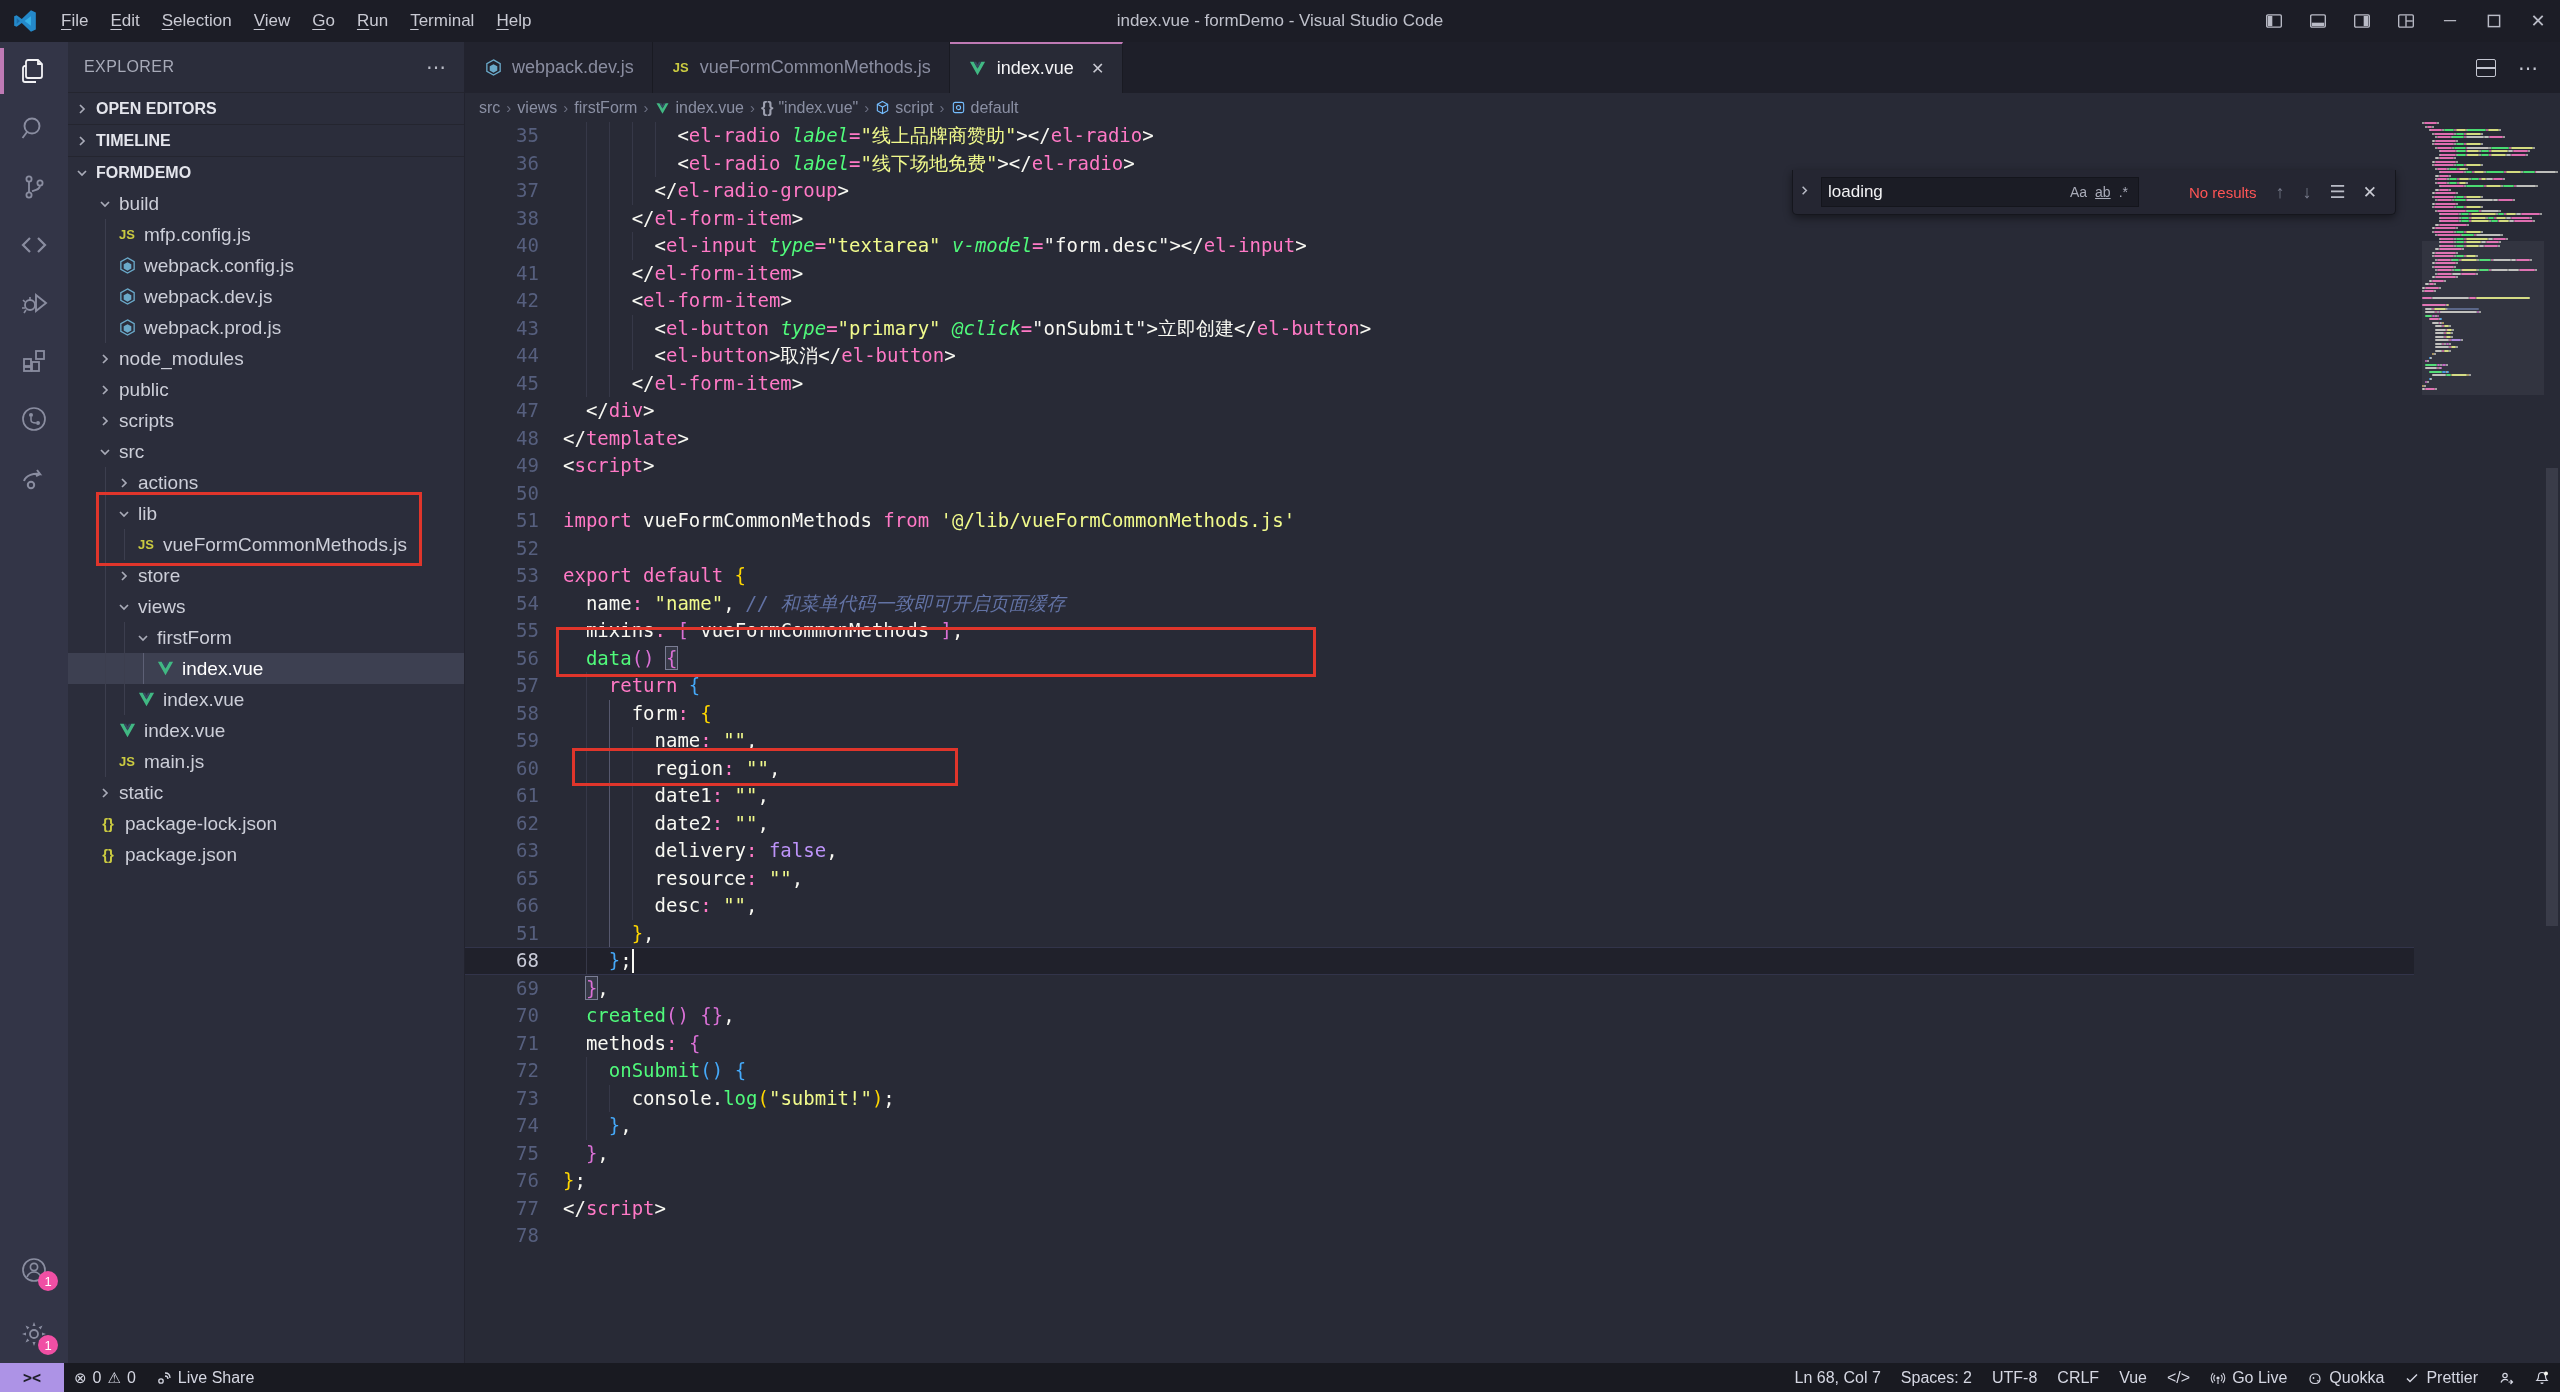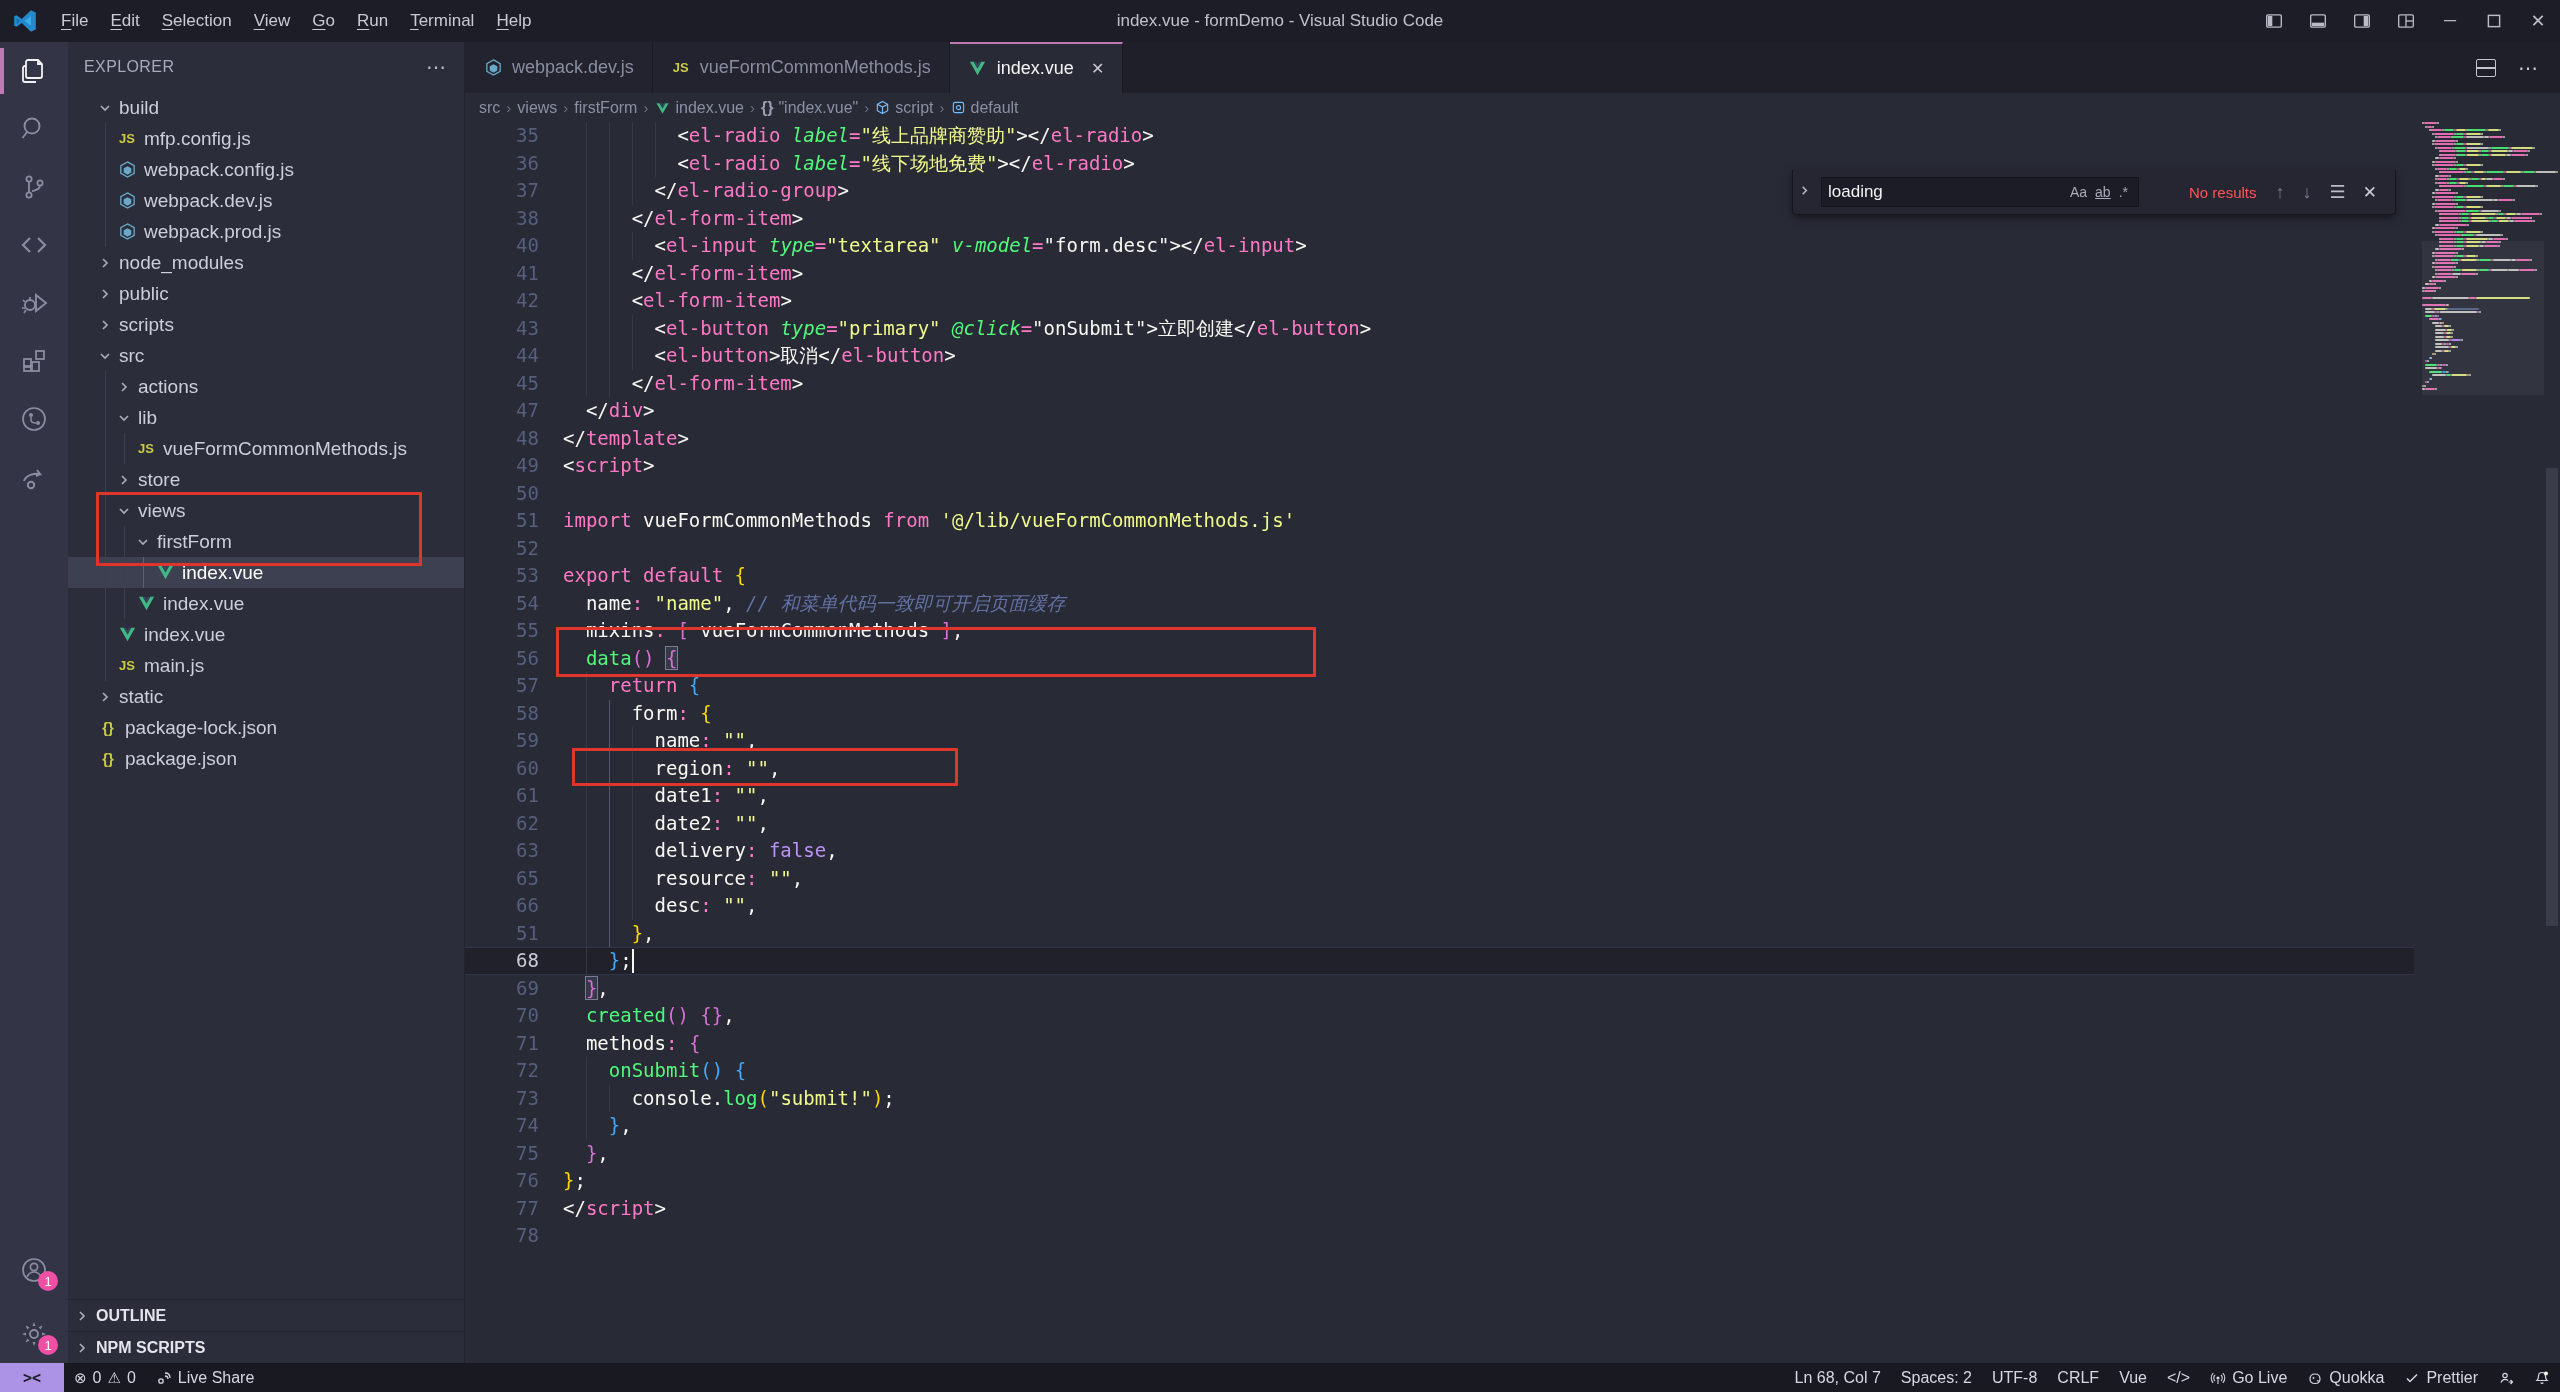--- a/index.html
+++ b/index.html
@@ -263,20 +263,46 @@
         </svg>
         <span class="badge">1</span>
       </div>
     </div>
 
   <div class="sidebar">
     <div class="sb-title">
       <span>EXPLORER</span>
       <span class="dots">⋯</span>
     </div>
+    <div id="sb-sections-top">
+        <div class="sb-section">
+          <span class="chev closed">
+            <svg viewBox="0 0 16 16">
+              <path d="M4 6l4 4 4-4" fill="none" stroke="currentColor" stroke-width="1.7"></path>
+            </svg>
+          </span>
+          <span>OPEN EDITORS</span>
+        </div>
+        <div class="sb-section">
+          <span class="chev closed">
+            <svg viewBox="0 0 16 16">
+              <path d="M4 6l4 4 4-4" fill="none" stroke="currentColor" stroke-width="1.7"></path>
+            </svg>
+          </span>
+          <span>TIMELINE</span>
+        </div>
+        <div class="sb-section">
+          <span class="chev ">
+            <svg viewBox="0 0 16 16">
+              <path d="M4 6l4 4 4-4" fill="none" stroke="currentColor" stroke-width="1.7"></path>
+            </svg>
+          </span>
+          <span>FORMDEMO</span>
+        </div>
+      </div>
     <div class="tree" id="tree">
         <div class="trow" style="padding-left: 29px;">
           <span class="chev ">
             <svg viewBox="0 0 16 16">
               <path d="M4 6l4 4 4-4" fill="none" stroke="currentColor" stroke-width="1.7"></path>
             </svg>
           </span>
           <span>build</span>
         </div>
         <div class="trow" style="padding-left: 48px;">
@@ -421,38 +447,20 @@
           <span class="fi fi-json">{}</span>
           <span>package.json</span>
         </div>
         <div class="tguide" style="left: 37px; top: 31px; height: 124px;"></div>
         <div class="tguide" style="left: 37px; top: 279px; height: 310px;"></div>
         <div class="tguide" style="left: 56px; top: 341px; height: 31px;"></div>
         <div class="tguide" style="left: 56px; top: 434px; height: 93px;"></div>
         <div class="tguide bright" style="left: 75px; top: 465px; height: 31px;"></div>
       </div>
     <div class="ann" id="ann-sidebar" style="left: 28px; top: 450px; width: 326px; height: 74px;"></div>
-    <div class="sb-bottom" id="sb-sections-bottom">
-        <div class="sb-section">
-          <span class="chev closed">
-            <svg viewBox="0 0 16 16">
-              <path d="M4 6l4 4 4-4" fill="none" stroke="currentColor" stroke-width="1.7"></path>
-            </svg>
-          </span>
-          <span>OUTLINE</span>
-        </div>
-        <div class="sb-section">
-          <span class="chev closed">
-            <svg viewBox="0 0 16 16">
-              <path d="M4 6l4 4 4-4" fill="none" stroke="currentColor" stroke-width="1.7"></path>
-            </svg>
-          </span>
-          <span>NPM SCRIPTS</span>
-        </div>
-      </div>
   </div>
 
   <div class="region">
     <div class="tabbar" id="tabbar">
         <div class="tab">
           <span class="fi"><svg viewBox="0 0 20 20">
               <path d="M10 2l7 4v8l-7 4-7-4V6z" fill="none" stroke="#6aa9c9" stroke-width="1.4"></path>
               <path d="M10 6.5l4 2.3v4.4l-4 2.3-4-2.3V8.8z" fill="#6aa9c9"></path>
             </svg></span>
           <span>webpack.dev.js</span>

